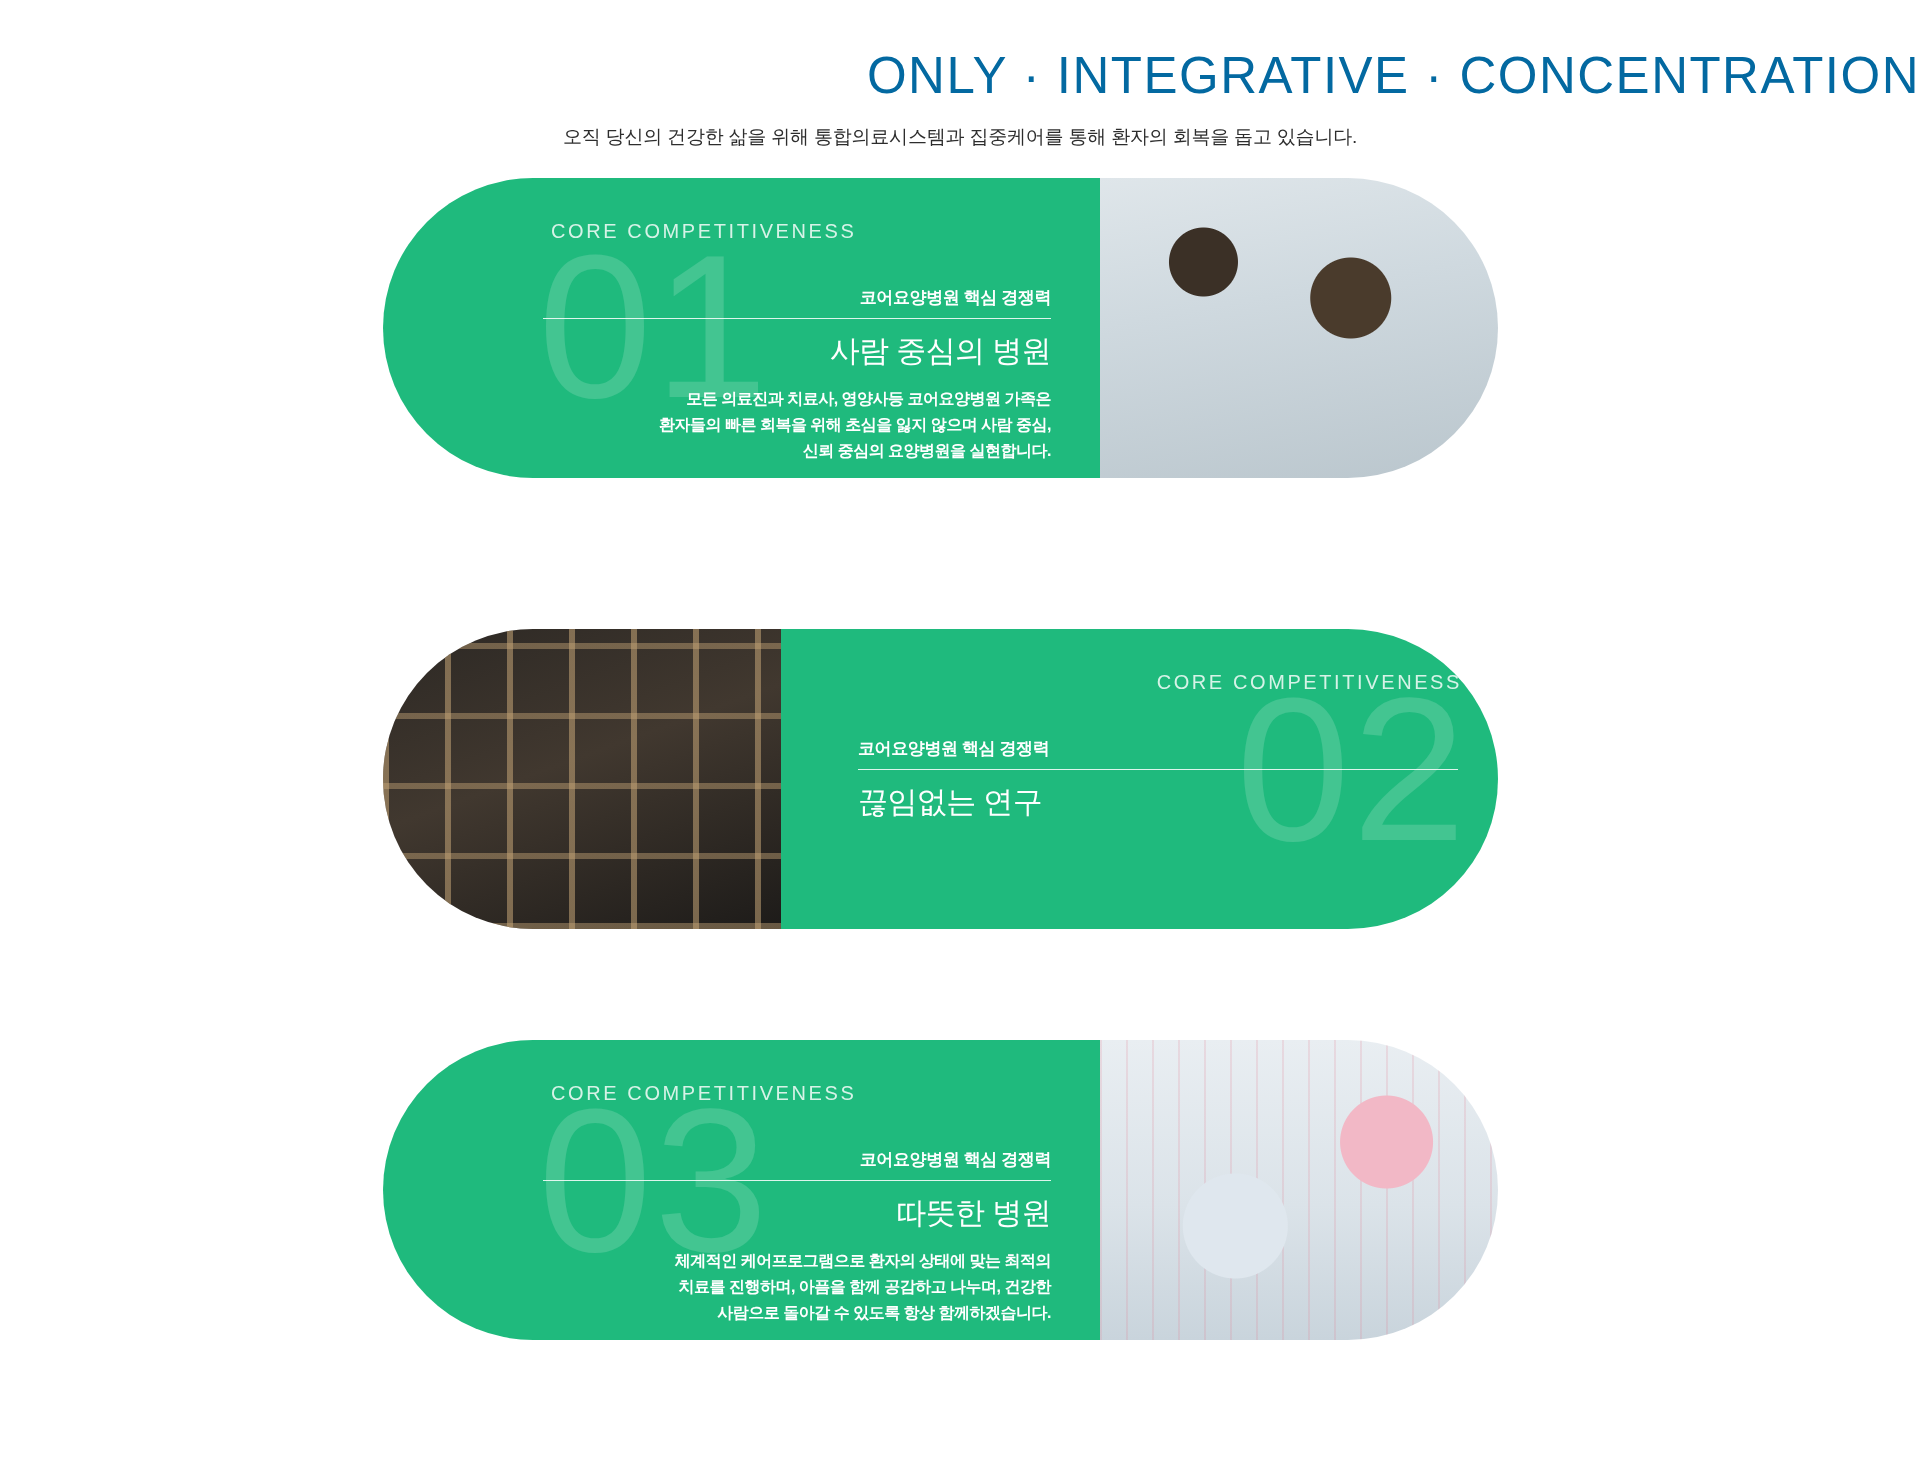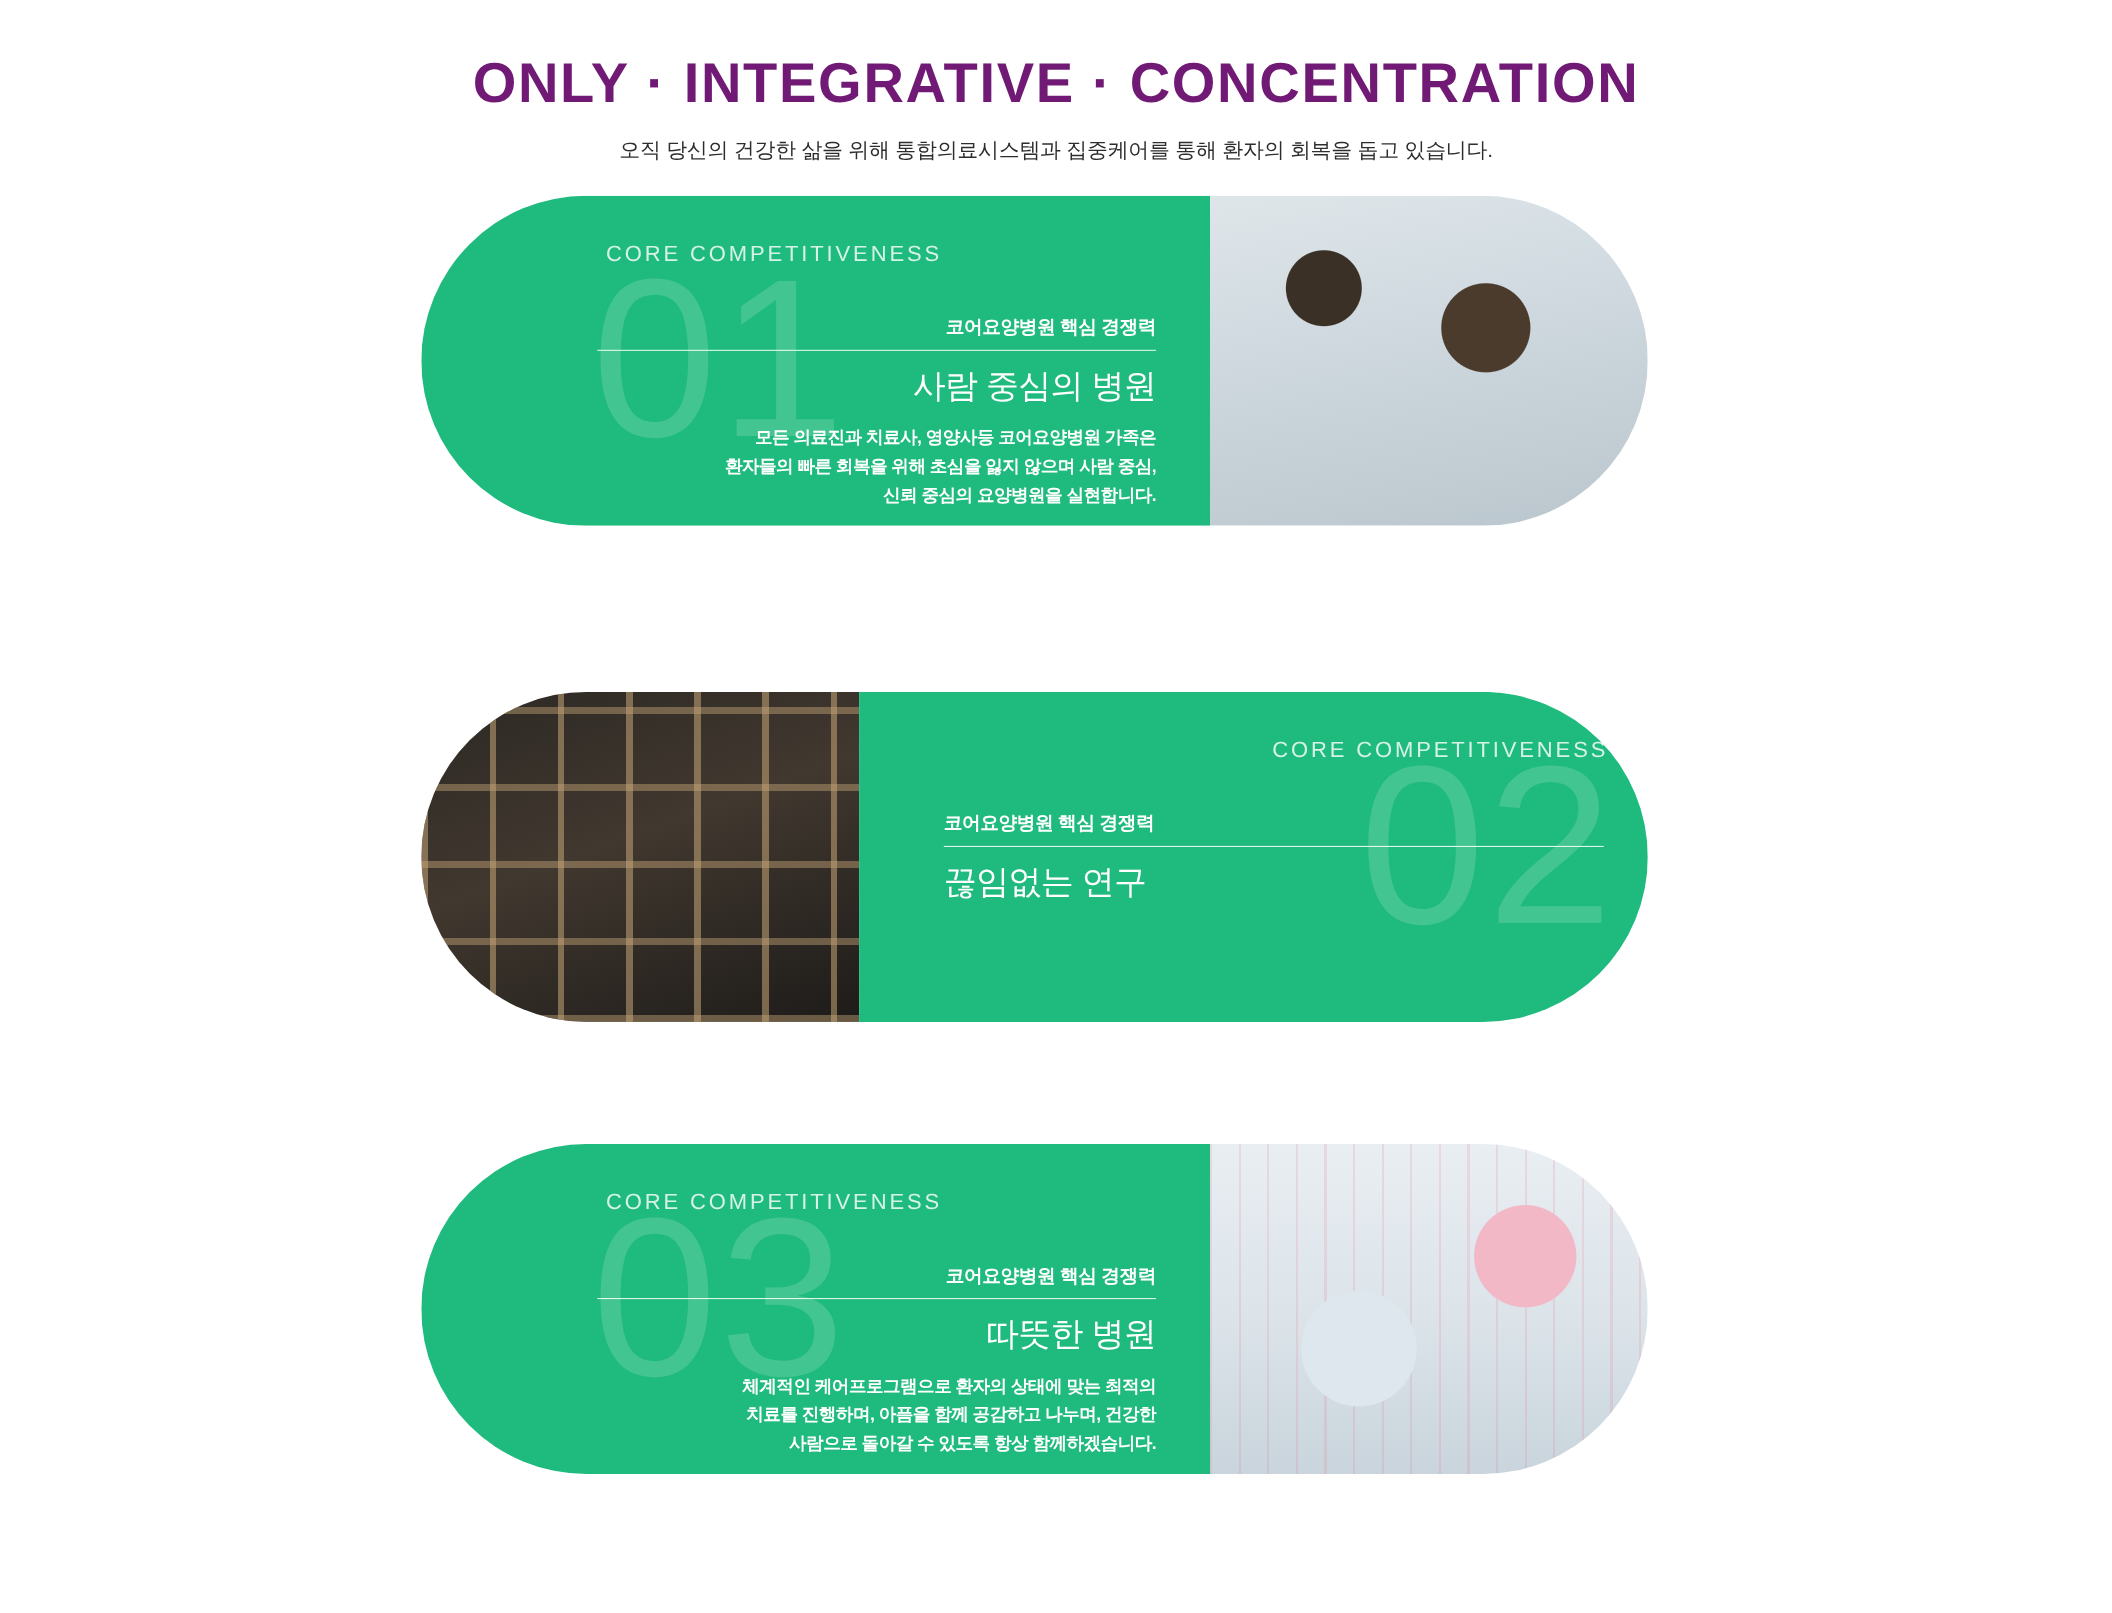--- a/index.html
+++ b/index.html
@@ -21,26 +21,27 @@
   
   .header {
     position: absolute;
     top: 48px;
     left: 0;
     width: 1920px;
     text-align: center;
   }
   .main-title {
     font-size: 51px;
-    font-weight: 700;
+    font-weight: 400;
     letter-spacing: 1.5px;
-    color: #701a75;
+    color: #0369a1;
     line-height: 1.1;
     white-space: nowrap;
     font-family: "Liberation Sans", "DejaVu Sans", sans-serif;
+    text-align: right;
   }
   .sub-title {
     margin-top: 20px;
     font-size: 19px;
     font-weight: 400;
     color: #2d2d2d;
     letter-spacing: -0.2px;
     white-space: nowrap;
   }
 

